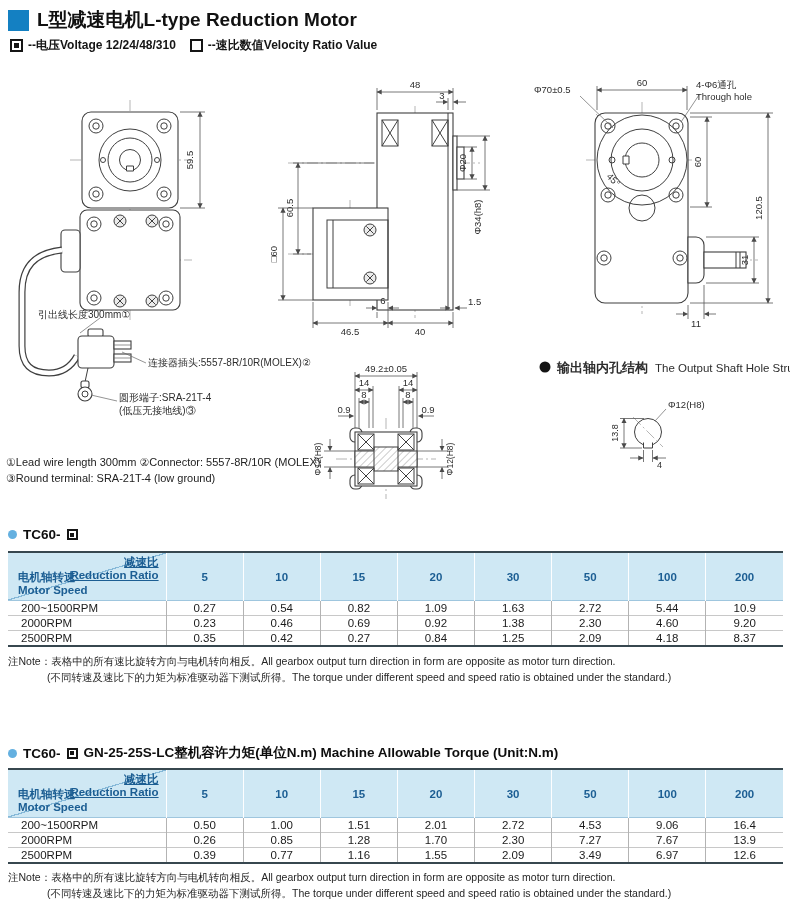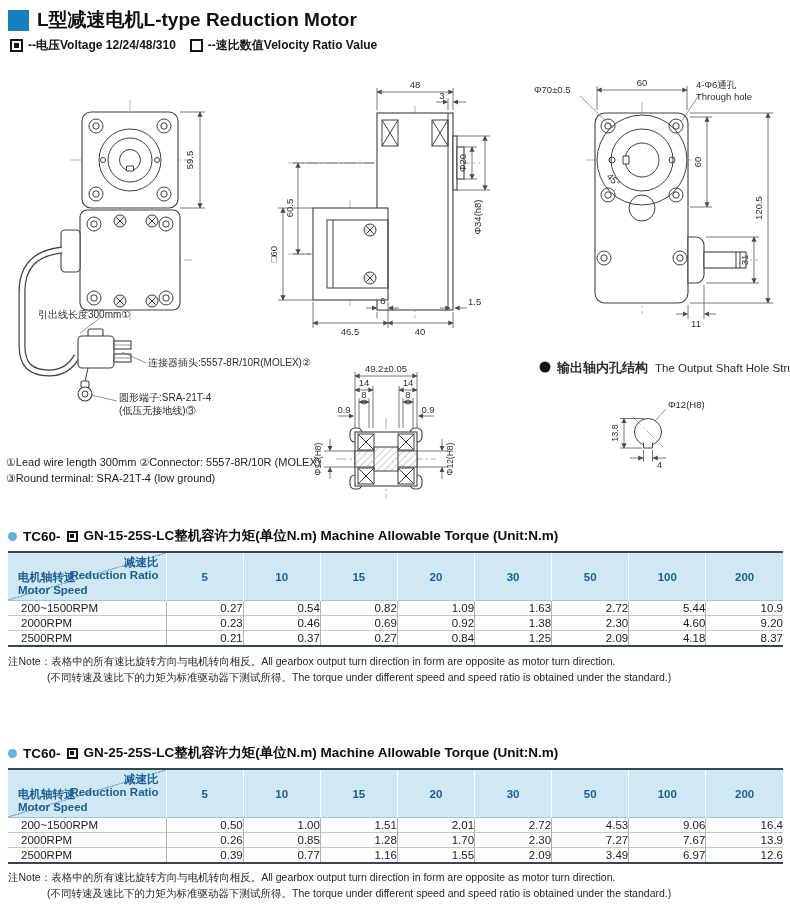--- a/index.html
+++ b/index.html
@@ -43,23 +43,23 @@
   .dot { width:9px; height:9px; border-radius:50%; background:#64b0e0; flex:0 0 auto; }
   .tblwrap { position:absolute; left:8px; width:775px; }
   table { width:100%; border-collapse:collapse; table-layout:fixed;
           border-top:2px solid #37474f; border-bottom:2px solid #37474f; }
   th { background:#cfe8f4; color:#1c5e93; font-size:11.5px; font-weight:bold;
        height:47px; border-left:1px solid #fdfeff; padding:0; }
   th:first-child { border-left:none; }
   .corner { position:relative; width:100%; height:47px;
     background:linear-gradient(to bottom right, rgba(0,0,0,0) calc(50% - 0.6px),
       #85b8d8 calc(50% - 0.6px), #85b8d8 calc(50% + 0.6px), rgba(0,0,0,0) calc(50% + 0.6px)); }
-  .corner-top { position:absolute; top:3px; right:7px; text-align:right; line-height:1.15; }
+  .corner-top { position:absolute; top:3px; right:7px; text-align:right; line-height:1.15;text-decoration:underline; }
   .corner-bot { position:absolute; bottom:3px; left:10px; text-align:left; line-height:1.15; }
-  td { font-size:11.5px; color:#1b1b1b; text-align:right; height:15px;
+  td { font-size:11.5px; color:#1b1b1b; text-align:center; height:15px;
        border-left:1px solid #b3b3b3; border-top:1px solid #c8c8c8; padding:0; }
   td:first-child { text-align:left; padding-left:13px; border-left:none; }
   tr.first td { border-top:1px solid #9fc6de; }
   .note { position:absolute; font-size:10.5px; color:#262626; white-space:nowrap; }
 </style>
 </head>
 <body>
 
 <div class="page">
 
@@ -359,21 +359,20 @@
 
   <div class="footnote" style="top:456px">①Lead wire length 300mm  ②Connector: 5557-8R/10R (MOLEX)</div>
   <div class="footnote" style="top:472px">③Round terminal: SRA-21T-4 (low ground)</div>
 
   <div class="tbl-title" style="top:527px">
     <span class="dot"></span>
     <span>TC60-</span>
     <span class="sq-outer sm">
         <span class="sq-inner"></span>
       </span>
-    <span>GN-15-25S-LC整机容许力矩(单位N.m) Machine Allowable Torque (Unit:N.m)</span>
   </div>
   <div class="tblwrap" style="top:551px">
     <table>
       <colgroup>
           <col style="width:20.4%">
           <col>
           <col>
           <col>
           <col>
           <col>
@@ -421,22 +420,22 @@
         <td>0.46</td>
         <td>0.69</td>
         <td>0.92</td>
         <td>1.38</td>
         <td>2.30</td>
         <td>4.60</td>
         <td>9.20</td>
       </tr>
       <tr>
         <td>2500RPM</td>
-        <td>0.21</td>
-        <td>0.37</td>
+        <td>0.35</td>
+        <td>0.42</td>
         <td>0.27</td>
         <td>0.84</td>
         <td>1.25</td>
         <td>2.09</td>
         <td>4.18</td>
         <td>8.37</td>
       </tr>
     </tbody>
       </table>
   </div>

